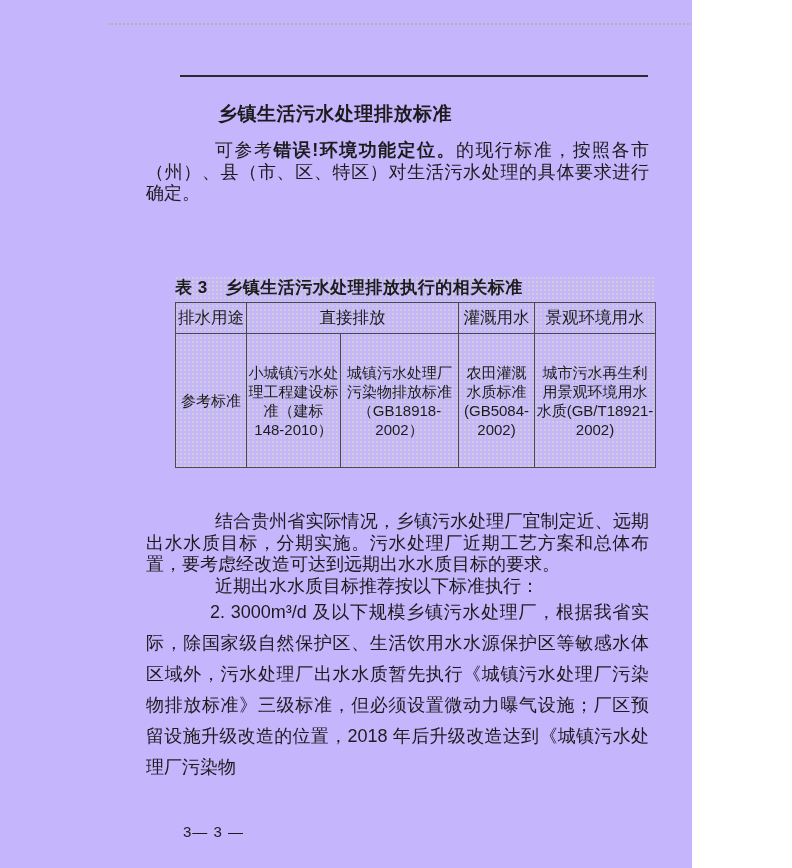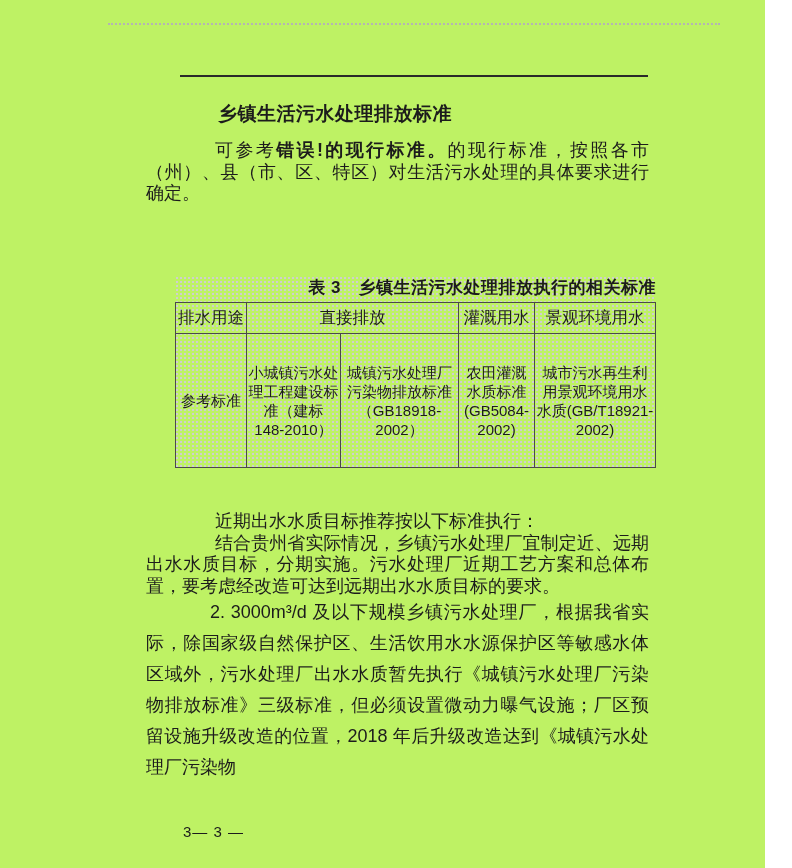--- a/index.html
+++ b/index.html
@@ -1,20 +1,20 @@
 <!DOCTYPE html>
 <html><head>
 <meta charset="utf-8">
 <style>
   html, body { margin: 0; padding: 0; background: #ffffff; }
   #page {
     position: relative;
-    width: 765px;
+    width: 692px;
     height: 868px;
-    background: #bef264;
+    background: #c4b5fd;
     font-family: "Liberation Sans", sans-serif;
     color: #1c1c1c;
     overflow: hidden;
   }
   .rule-dotted {
     position: absolute;
     left: 108px; top: 23px; width: 612px; height: 0;
     border-top: 2px dotted #b4b4b4;
   }
   .rule-solid {
@@ -43,21 +43,21 @@
   .bold-run { font-weight: bold; }
 
   .table-area {
     position: absolute;
     left: 175px; top: 276px; width: 481px;
     background-image: radial-gradient(circle, #cfcfcf 0.8px, rgba(0,0,0,0) 0.9px);
     background-size: 4px 4px;
   }
   .table-caption {
     height: 26px; line-height: 24px;
-    text-align: right;
+    text-align: left;
     font-size: 17px; font-weight: 600;
     letter-spacing: 0.5px;
     white-space: nowrap;
   }
   table.std-table {
     border-collapse: collapse;
     table-layout: fixed;
     width: 480px;
     background: transparent;
     padding-left: 39px;
@@ -94,21 +94,21 @@
 <body>
 
 <div id="page">
 
   <div class="rule-dotted"></div>
   <div class="rule-solid"></div>
 
   <div class="doc-title">乡镇生活污水处理排放标准</div>
 
   <div class="text-block" id="block-intro">
-    <p><span>可参考</span><span class="bold-run">错误!的现行标准。</span><span>的现行标准，按照各市（州）、县（市、区、特区）对生活污水处理的具体要求进行确定。</span></p>
+    <p><span>可参考</span><span class="bold-run">错误!环境功能定位。</span><span>的现行标准，按照各市（州）、县（市、区、特区）对生活污水处理的具体要求进行确定。</span></p>
   </div>
 
   <div class="table-area">
     <div class="table-caption">表 3　乡镇生活污水处理排放执行的相关标准</div>
     <table class="std-table">
       <colgroup>
         <col style="width:71px">
         <col style="width:94px">
         <col style="width:118px">
         <col style="width:76px">
@@ -128,20 +128,20 @@
           <td>小城镇污水处理工程建设标准（建标 148-2010）</td>
           <td>城镇污水处理厂污染物排放标准（GB18918-2002）</td>
           <td class="break-all">农田灌溉水质标准(GB5084-2002)</td>
           <td class="break-all">城市污水再生利用景观环境用水水质(GB/T18921-2002)</td>
         </tr>
       </tbody>
     </table>
   </div>
 
   <div class="text-block" id="block-body">
+    <p>结合贵州省实际情况，乡镇污水处理厂宜制定近、远期出水水质目标，分期实施。污水处理厂近期工艺方案和总体布置，要考虑经改造可达到远期出水水质目标的要求。</p>
     <p>近期出水水质目标推荐按以下标准执行：</p>
-    <p>结合贵州省实际情况，乡镇污水处理厂宜制定近、远期出水水质目标，分期实施。污水处理厂近期工艺方案和总体布置，要考虑经改造可达到远期出水水质目标的要求。</p>
     <p class="list-item wide-spacing">2. 3000m³/d 及以下规模乡镇污水处理厂，根据我省实际，除国家级自然保护区、生活饮用水水源保护区等敏感水体区域外，污水处理厂出水水质暂先执行《城镇污水处理厂污染物排放标准》三级标准，但必须设置微动力曝气设施；厂区预留设施升级改造的位置，2018 年后升级改造达到《城镇污水处理厂污染物</p>
   </div>
 
   <div class="page-footer">3— 3 —</div>
 
 </div>
 
 </body></html>

